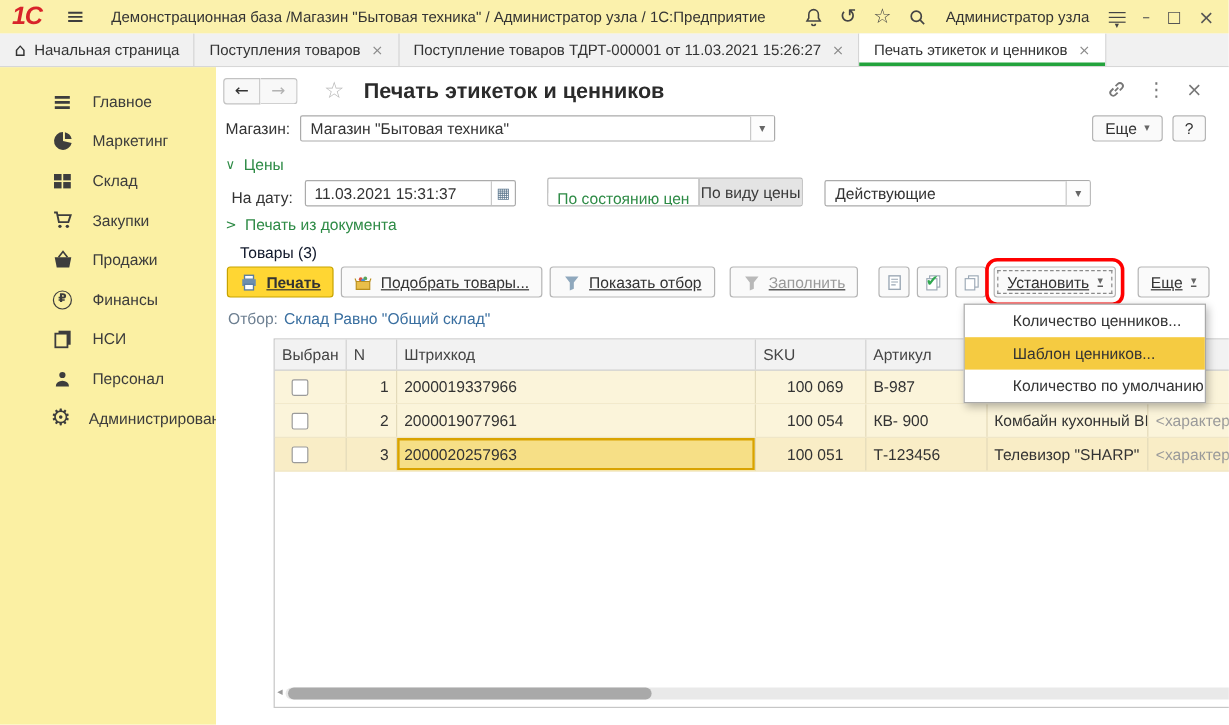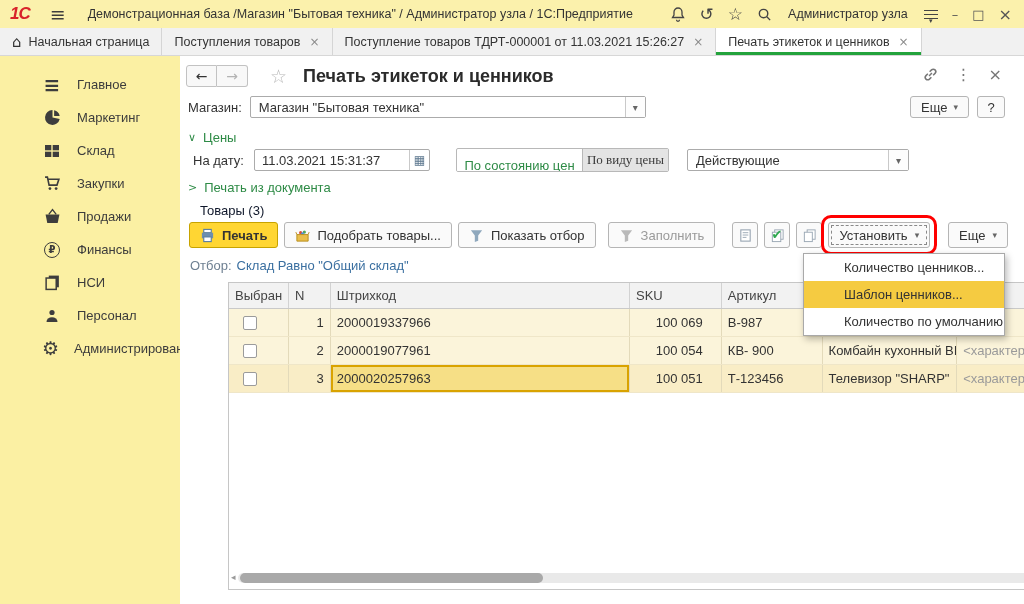--- a/index.html
+++ b/index.html
@@ -6,21 +6,21 @@
   html,body { margin:0; padding:0; }
   body {
     width:1024px; height:604px; position:relative; overflow:hidden;
     font-family:"Liberation Sans", sans-serif; font-size:13px; color:#333; background:#fff;
   }
   .glyph { font-family:"DejaVu Sans", sans-serif; }
 
   
   .titlebar { position:absolute; top:0; left:0; right:0; height:28px; background:#FBF1AC;
     display:flex; align-items:center; }
-  .logo { font-weight:bold; font-style:italic; color:#D8232A; font-size:17px; margin:0 0 0 10px; letter-spacing:-1px; }
+  .logo { font-weight:bold; font-style:italic; color:#D8232A; font-size:21px; margin:0 0 0 10px; letter-spacing:-1px; }
   .tb-burger { font-size:19px; color:#3d3d3d; margin:0 22px 0 20px; line-height:1; }
   .tb-title { font-size:12.5px; color:#333; }
   .tb-right { margin-left:auto; display:flex; align-items:center; gap:14px; padding-right:12px; }
   .tb-ic { color:#444; font-size:15px; line-height:1; display:flex; align-items:center; }
   .tb-user { font-size:12.5px; color:#333; margin:0 2px; }
   .svc { display:flex; flex-direction:column; align-items:center; line-height:0; }
   .svc .l { width:14px; border-top:1.6px solid #444; margin-top:3px; }
   .svc .a { font-size:7px; color:#444; margin-top:2px; }
   .win-ic { color:#555; font-size:13px; }
 
@@ -65,34 +65,34 @@
 
   .hdr-btns { position:absolute; top:40px; right:19px; display:flex; gap:8px; }
   .btn { height:22px; border:1px solid #B5B5B5; background:#FAFAFA; border-radius:3px;
     display:flex; align-items:center; justify-content:center; padding:0 10px; color:#333; font-size:13px; }
   .btn .da { font-size:9px; color:#666; margin-left:6px; }
   .help-btn { width:28px; }
 
   .sec-hdr { position:absolute; left:8px; color:#2E8B46; display:flex; align-items:center; gap:7px; }
   .sec-arrow { font-size:11px; color:#2E8B46; }
 
-  .date-row { position:absolute; top:92px; left:13px; height:24px; display:flex; align-items:center; }
+  .date-row { position:absolute; top:92px; left:13px; height:24px; display:flex; align-items:flex-end; }
   .date-input { width:176px; height:22px; border:1px solid #ABABAB; border-radius:2px; display:flex; align-items:center; margin-left:10px; }
   .date-input .val { flex:1; padding:0 7px; }
   .date-input .cal { width:20px; align-self:stretch; border-left:1px solid #C9C9C9; display:flex;
     align-items:center; justify-content:center; color:#5d788f; font-size:12px; }
   .seg { margin-left:26px; display:flex; height:24px; border:1px solid #B8B8B8; border-radius:2px; overflow:hidden; }
   .seg .s1 { width:125px; background:#fff; color:#2E8B46; display:flex; align-items:center; justify-content:center;margin-top:12px; }
   .seg .s1 span { border-bottom:1px solid #2E8B46; line-height:15px; }
-  .seg .s2 { width:86px; background:#E4E4E4; color:#3a3a3a; display:flex; align-items:center; justify-content:center; border-left:1px solid #B8B8B8;font-family:Liberation Serif, serif; }
+  .seg .s2 { width:86px; background:#E4E4E4; color:#3a3a3a; display:flex; align-items:center; justify-content:center; border-left:1px solid #B8B8B8; }
   .kind-combo { width:222px; margin-left:18px; }
 
   .goods-hdr { position:absolute; top:147px; left:20px; color:#0f172a; }
 
-  .toolbar { position:absolute; top:164px; left:9px; right:16px; height:30px; display:flex; align-items:center; gap:6px; }
+  .toolbar { position:absolute; top:164px; left:9px; right:16px; height:30px; display:flex; align-items:center; gap:6px;text-decoration:underline; }
   .tbtn { height:26px; border:1px solid #B5B5B5; background:#FAFAFA; border-radius:3px;
     display:flex; align-items:center; padding:0 10px; gap:7px; color:#333; white-space:nowrap; }
   .tbtn.primary { background:#FFD633; border-color:#C7A300; font-weight:bold; }
   .tbtn.disabled { color:#9a9a9a; }
   .tbtn.iconic { width:26px; padding:0; justify-content:center; }
   .tbtn .da { font-size:9px; color:#666; }
   .btn-set { position:relative; outline:3px solid #FF0000; outline-offset:4px; }
   .btn-set::after { content:""; position:absolute; inset:2px; border:1px dashed #8a8a8a; pointer-events:none; }
   .tb-more { margin-left:auto; }
   .pages-check { position:relative; }

